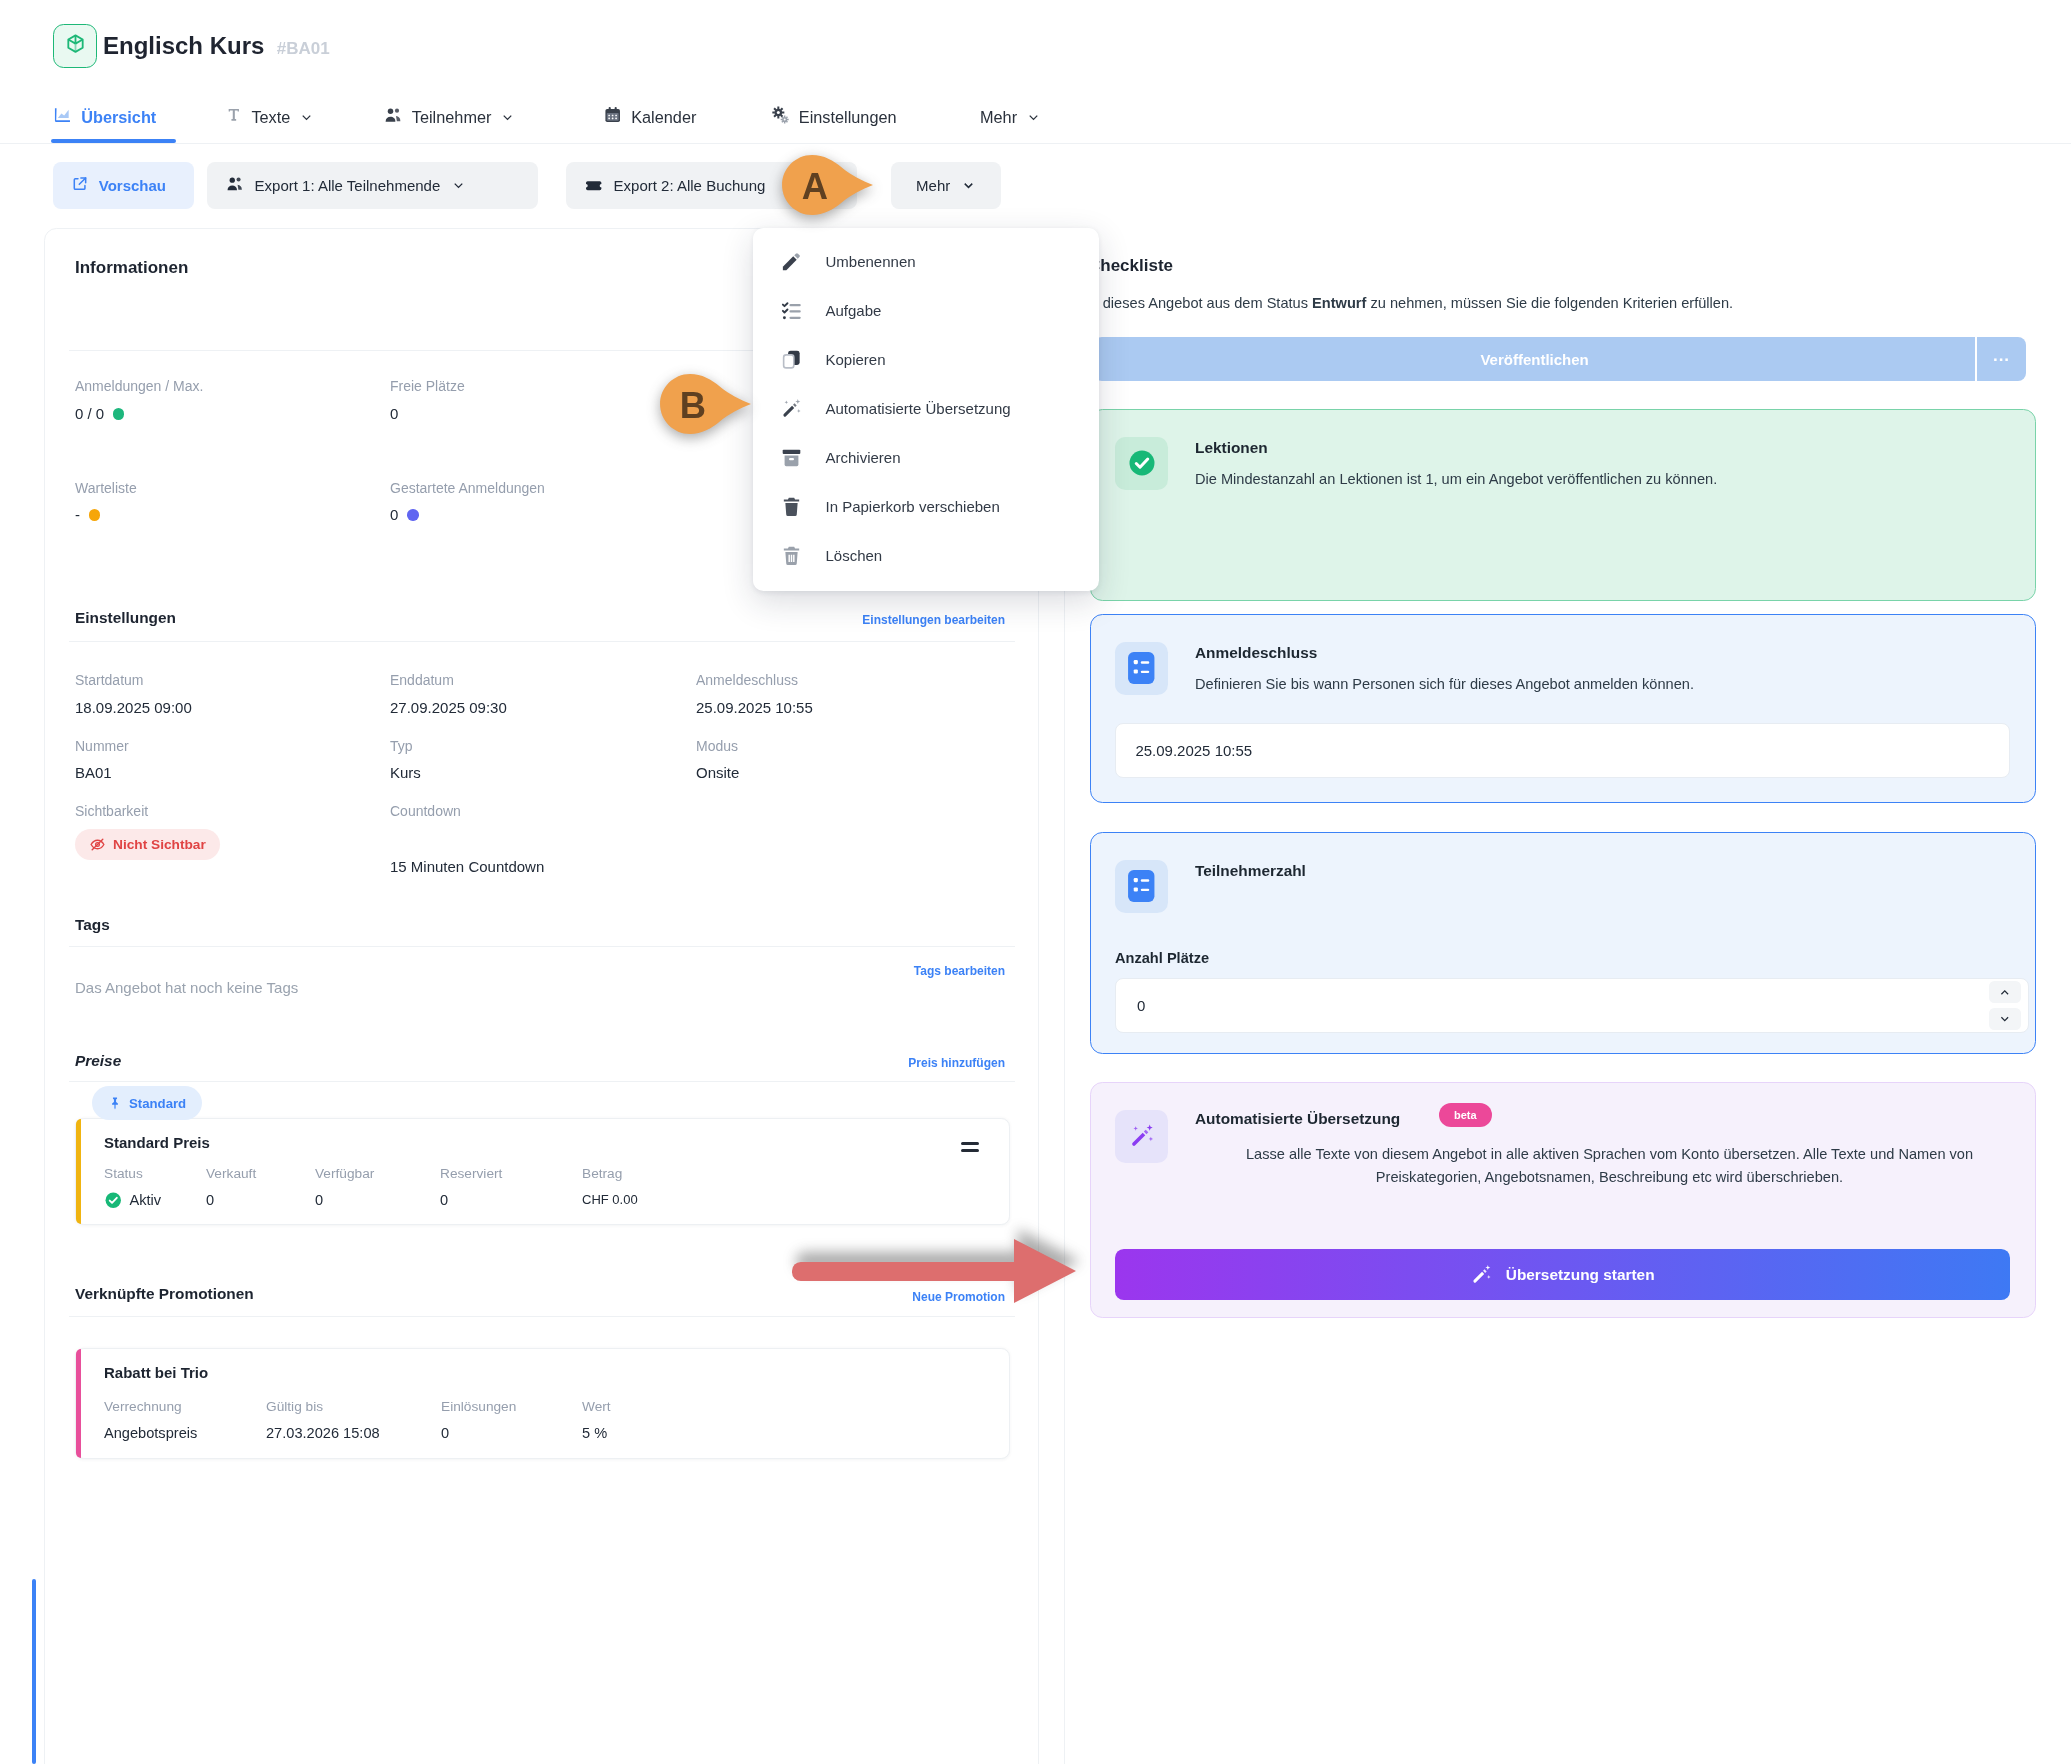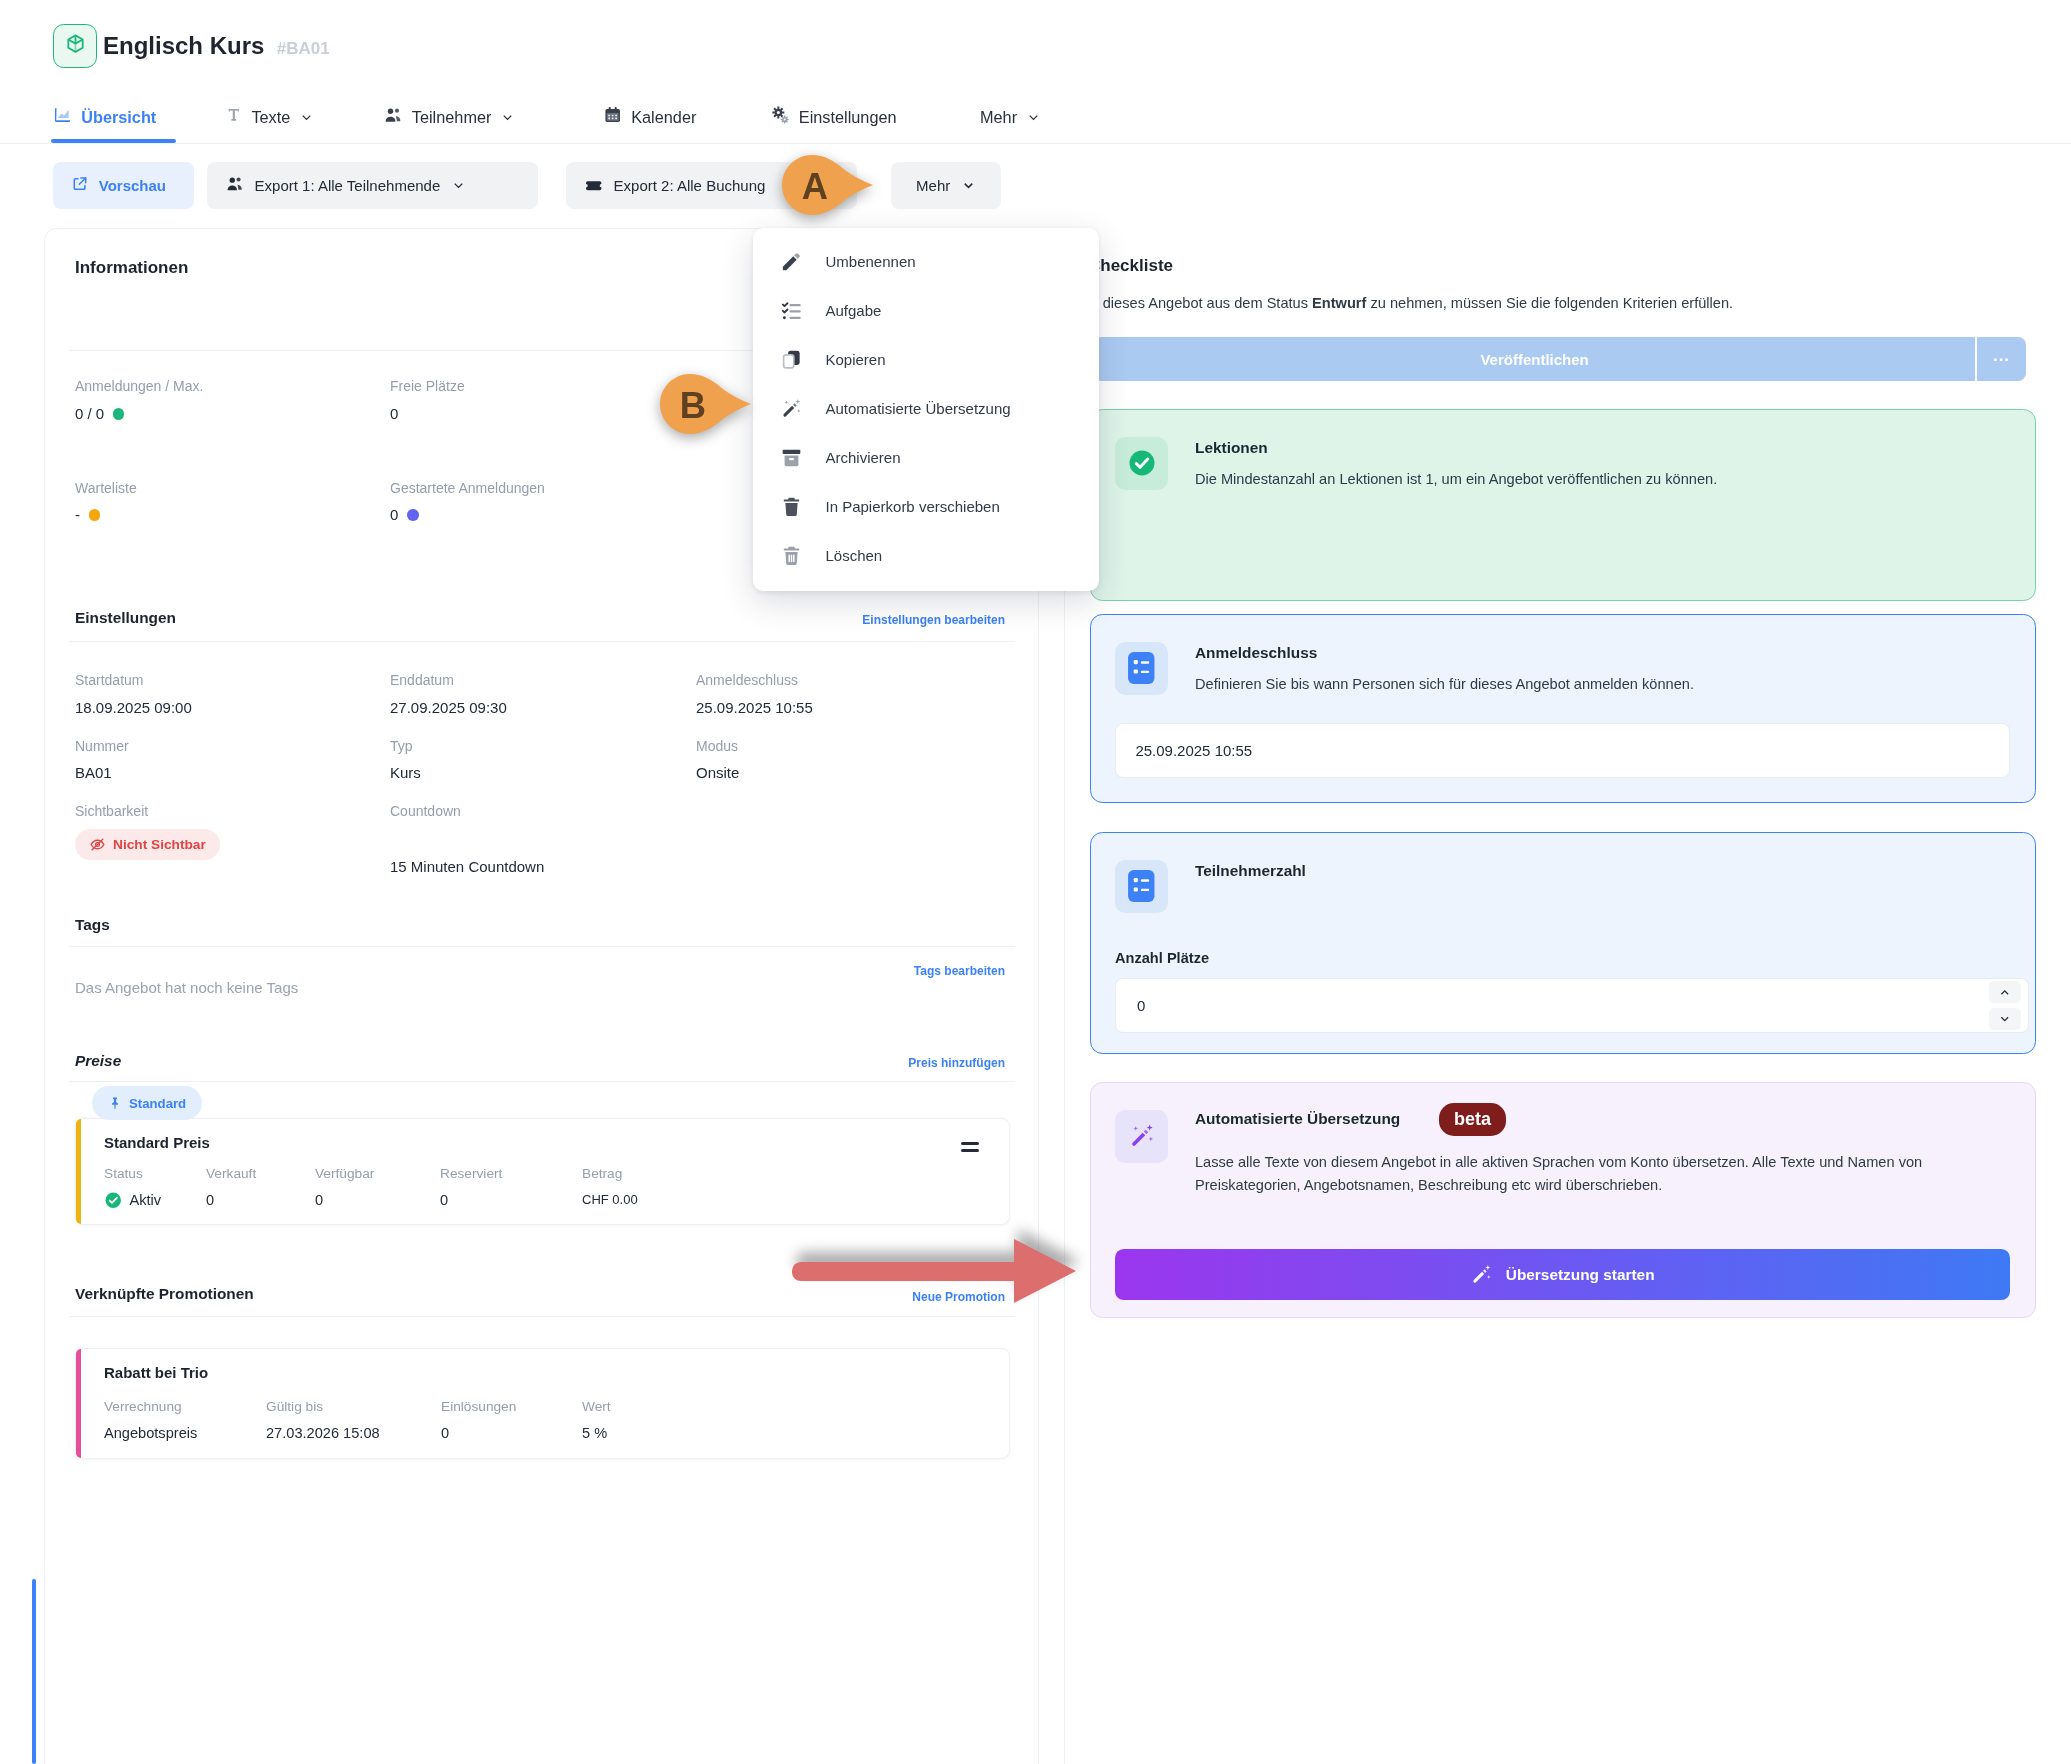--- a/index.html
+++ b/index.html
@@ -382,22 +382,22 @@
   <span class="icon-sq" style="background:#e6e3fa;">
     <svg width="28" height="28" viewBox="0 0 24 24">
       <path d="M12.6 9.2l2.2 2.2-8.6 8.6a1.55 1.55 0 11-2.2-2.2z" fill="#8b3df2"></path>
       <path d="M13.6 8.2l1.6-1.6 2.2 2.2-1.6 1.6z" fill="#8b3df2" opacity=".75"></path>
       <path d="M18.6 2.2l.7 1.9 1.9.7-1.9.7-.7 1.9-.7-1.9-1.9-.7 1.9-.7z" fill="#8b3df2"></path>
       <path d="M6.6 3.6l.5 1.4 1.4.5-1.4.5-.5 1.4-.5-1.4-1.4-.5 1.4-.5z" fill="#8b3df2" opacity=".8"></path>
       <path d="M19.6 12.6l.5 1.4 1.4.5-1.4.5-.5 1.4-.5-1.4-1.4-.5 1.4-.5z" fill="#8b3df2" opacity=".8"></path>
     </svg>
   </span>
   <span class="rtitle" style="top:26.5px;">Automatisierte Übersetzung</span>
-  <span class="abs" style="left:348px;top:20px;background:#7f1d1d;color:#fff;font-size:18px;font-weight:700;border-radius:15px;padding:6.2px 15px;">beta</span>
-  <span class="rdesc" style="top:68px;width:829px;">Lasse alle Texte von diesem Angebot in alle aktiven Sprachen vom Konto übersetzen. Alle Texte und Namen von Preiskategorien, Angebotsnamen, Beschreibung etc wird überschrieben.</span>
+  <span class="abs" style="left:348px;top:20px;background:#ec4899;color:#fff;font-size:11px;font-weight:700;border-radius:15px;padding:6.2px 15px;">beta</span>
+  <span class="rdesc" style="top:60px;width:829px;text-align:center;">Lasse alle Texte von diesem Angebot in alle aktiven Sprachen vom Konto übersetzen. Alle Texte und Namen von Preiskategorien, Angebotsnamen, Beschreibung etc wird überschrieben.</span>
   <div class="big-btn" style="left:24px;top:166px;width:895px;height:51px;background:linear-gradient(90deg,#9b36ee,#3e79f4);border-radius:8.8px;font-size:15.4px;font-weight:700;">
     <span style="display:inline-flex;">
       <svg width="23" height="23" viewBox="0 0 24 24">
         <path d="M12.6 9.2l2.2 2.2-8.6 8.6a1.55 1.55 0 11-2.2-2.2z" fill="#fff"></path>
         <path d="M13.6 8.2l1.6-1.6 2.2 2.2-1.6 1.6z" fill="#fff" opacity=".85"></path>
         <path d="M18.6 2.2l.7 1.9 1.9.7-1.9.7-.7 1.9-.7-1.9-1.9-.7 1.9-.7z" fill="#fff"></path>
         <path d="M19.6 12.6l.5 1.4 1.4.5-1.4.5-.5 1.4-.5-1.4-1.4-.5 1.4-.5z" fill="#fff" opacity=".9"></path>
       </svg>
     </span>
     <span>Übersetzung starten</span>

